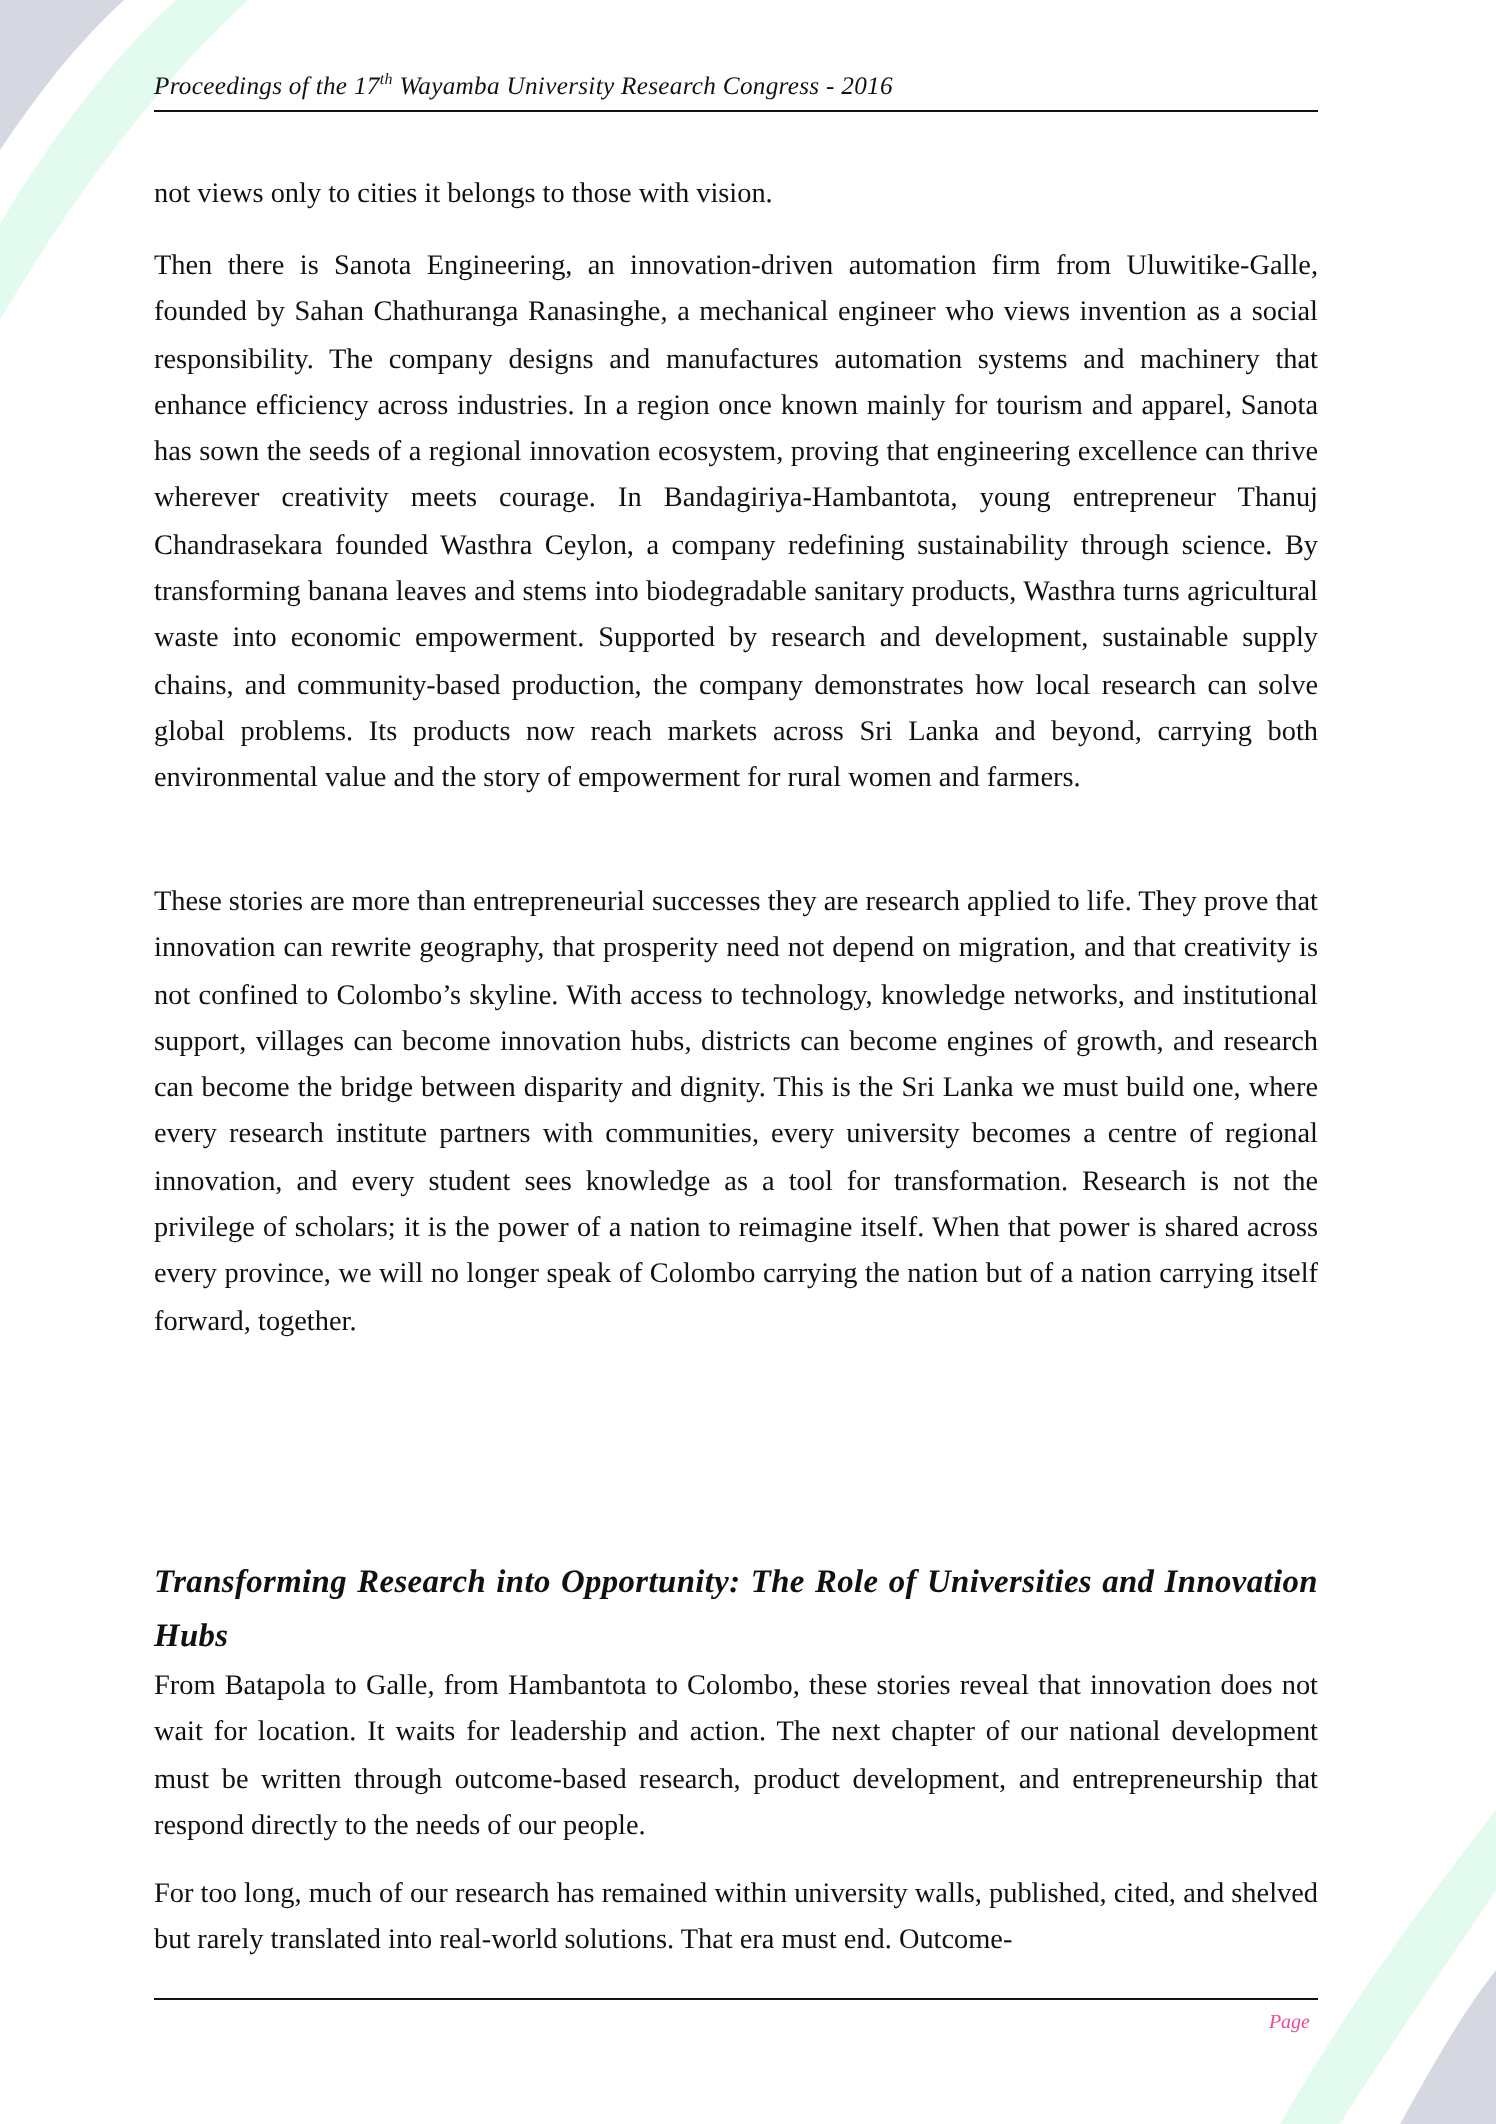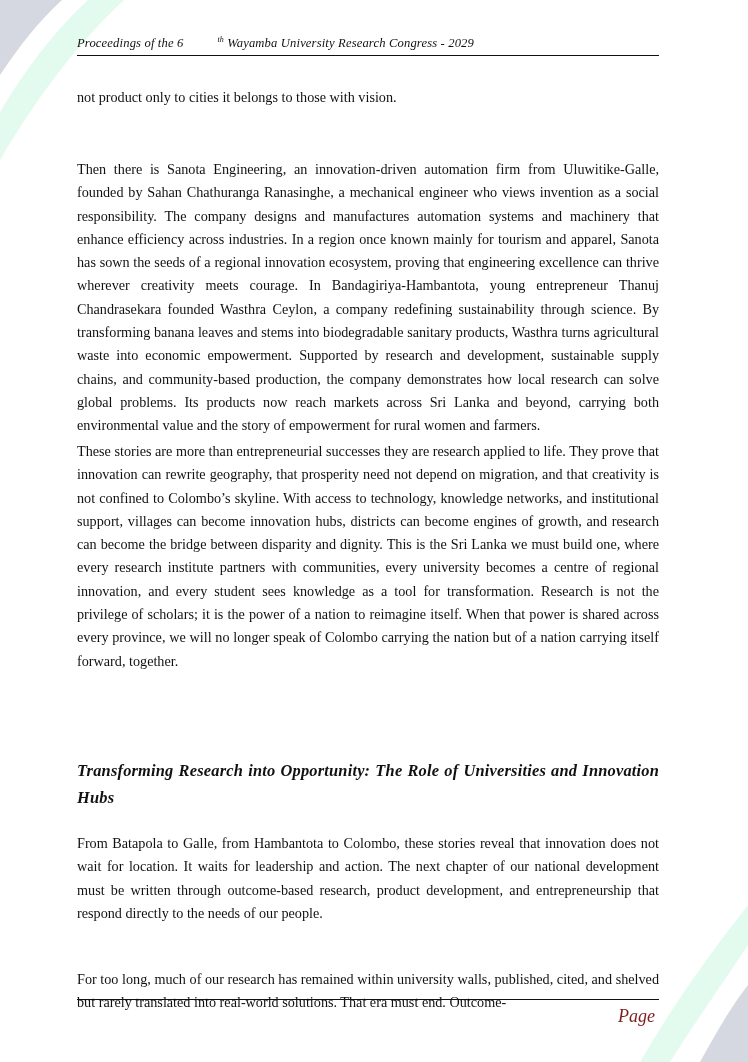--- a/index.html
+++ b/index.html
@@ -37,21 +37,20 @@
       font-style: italic;
       font-size: 12.6px;
       letter-spacing: 0.15px;
       color: #111;
       white-space: nowrap;
     }
     .header sup {
       font-size: 8px;
       vertical-align: 5px;
       line-height: 0;
-      margin-left: 34px;
     }
     .header-rule {
       position: absolute;
       top: 55px;
       left: 0;
       width: 582px;
       height: 0;
       border-top: 1.6px solid #111;
     }
     .body-text {
@@ -61,78 +60,78 @@
       font-family: "Liberation Serif", "DejaVu Serif", serif;
       font-size: 14.2px;
       line-height: 23.3px;
       text-align: justify;
       color: #111;
     }
     .body-text p {
       margin: 0;
     }
     .p0 { top: 86px; }
-    .p1 { top: 122px; margin-top: 36px; }
+    .p1 { top: 122px; }
     .p2 { top: 440px; }
     .section-heading {
       position: absolute;
       left: 0;
-      top: 757px;
+      top: 777px;
       width: 582px;
       font-family: "Liberation Serif", "DejaVu Serif", serif;
       font-style: italic;
       font-weight: bold;
       font-size: 16.4px;
       line-height: 27px;
       text-align: justify;
       letter-spacing: 0.2px;
       color: #111;
       margin: 0;
     }
     .p3 { top: 832px; font-family: Liberation Serif, serif; }
-    .p4 { top: 936px; margin-top: 32px; }
+    .p4 { top: 936px; }
     .footer-rule {
       position: absolute;
       top: 999px;
       left: 0;
       width: 582px;
       height: 0;
       border-top: 1.6px solid #111;
     }
     .footer-page {
       position: absolute;
       top: 1006px;
       right: 4px;
       font-family: "Liberation Serif", "DejaVu Serif", serif;
       font-style: italic;
-      font-size: 18px;
-      color: #7f1d1d;
+      font-size: 10px;
+      color: #ec4899;
     }
   </style>
 </head>
 <body>
 
 <svg class="deco" width="748" height="1062" viewBox="0 0 748 1062" xmlns="http://www.w3.org/2000/svg">
 
   <path d="M0,0 L62,0 C40,20 20,45 0,75 Z" fill="#d5d8e0"></path>
 
   <path d="M88,0 L124,0 C80,40 35,100 0,160 L0,112 C25,70 55,30 88,0 Z" fill="#e3fbee"></path>
 
   <path d="M748,905 L748,945 C718,990 690,1030 670,1062 L640,1062 C670,1010 705,960 748,905 Z" fill="#e3fbee"></path>
 
   <path d="M748,985 L748,1062 L700,1062 C715,1035 730,1008 748,985 Z" fill="#d5d8e0"></path>
 </svg>
 
 <div class="page">
 
-  <div class="header"><span>Proceedings of the 6</span><sup>th</sup><span> Wayamba University Research Congress - 2029</span></div>
+  <div class="header"><span>Proceedings of the 17</span><sup>th</sup><span> Wayamba University Research Congress - 2016</span></div>
   <div class="header-rule"></div>
 
   <div class="body-text p0">
-    <p>not product only to cities it belongs to those with vision.</p>
+    <p>not views only to cities it belongs to those with vision.</p>
   </div>
 
   <div class="body-text p1">
     <p>Then there is Sanota Engineering, an innovation-driven automation firm from Uluwitike-Galle, founded by Sahan Chathuranga Ranasinghe, a mechanical engineer who views invention as a social responsibility. The company designs and manufactures automation systems and machinery that enhance efficiency across industries. In a region once known mainly for tourism and apparel, Sanota has sown the seeds of a regional innovation ecosystem, proving that engineering excellence can thrive wherever creativity meets courage. In Bandagiriya-Hambantota, young entrepreneur Thanuj Chandrasekara founded Wasthra Ceylon, a company redefining sustainability through science. By transforming banana leaves and stems into biodegradable sanitary products, Wasthra turns agricultural waste into economic empowerment. Supported by research and development, sustainable supply chains, and community-based production, the company demonstrates how local research can solve global problems. Its products now reach markets across Sri Lanka and beyond, carrying both environmental value and the story of empowerment for rural women and farmers.</p>
   </div>
 
   <div class="body-text p2">
     <p>These stories are more than entrepreneurial successes they are research applied to life. They prove that innovation can rewrite geography, that prosperity need not depend on migration, and that creativity is not confined to Colombo’s skyline.  With access to technology, knowledge networks, and institutional support, villages can become innovation hubs, districts can become engines of growth, and research can become the bridge between disparity and dignity.  This is the Sri Lanka we must build one, where every research institute partners with communities, every university becomes a centre of regional innovation, and every student sees knowledge as a tool for transformation. Research is not the privilege of scholars; it is the power of a nation to reimagine itself.  When that power is shared across every province, we will no longer speak of Colombo carrying the nation but of a nation carrying itself forward, together.</p>
   </div>
 

